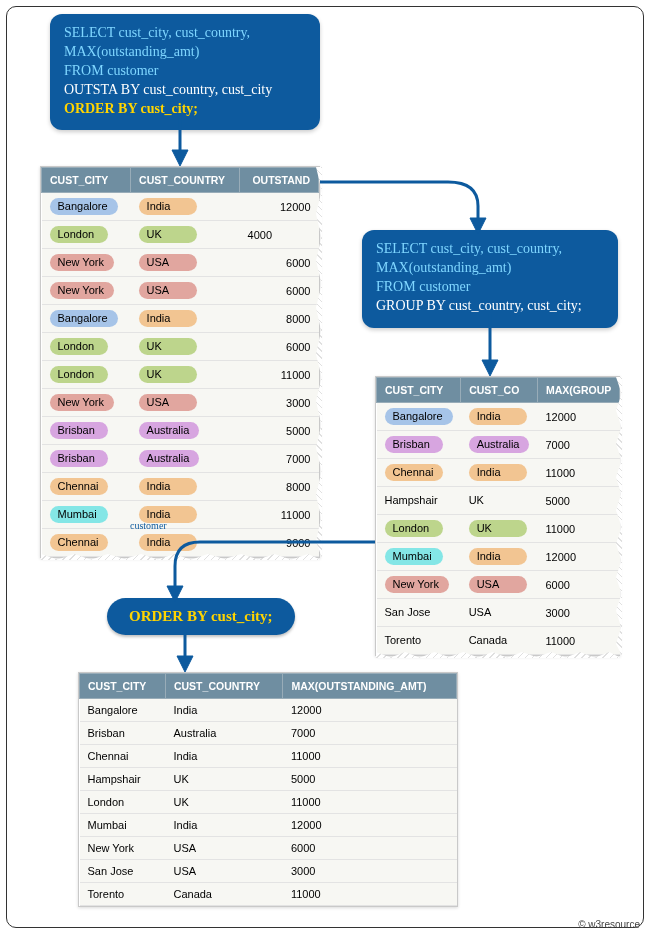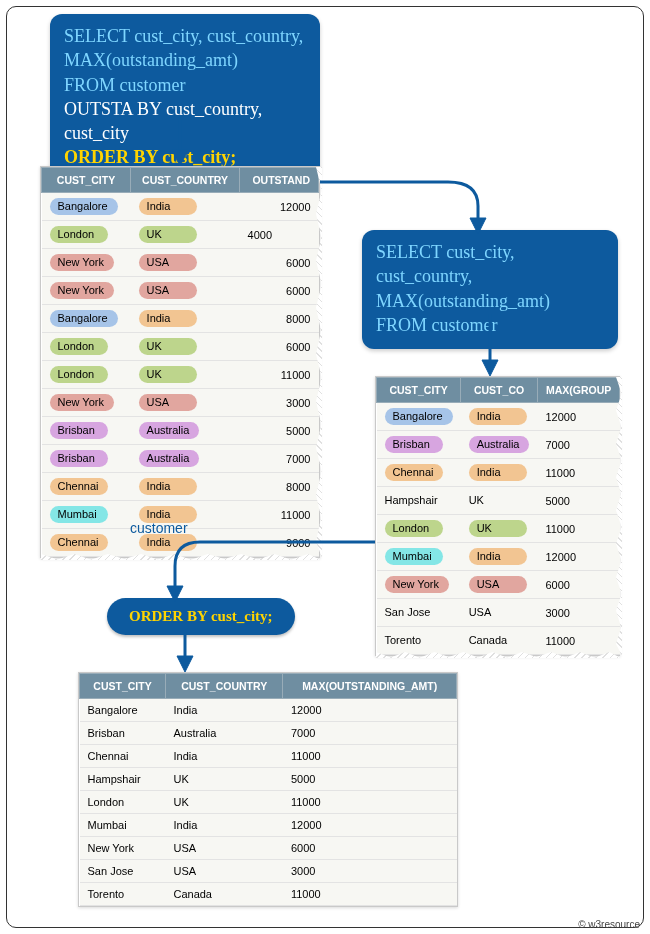--- a/index.html
+++ b/index.html
@@ -23,21 +23,21 @@
     border-radius: 10px;
   }
 
   .sql-box {
     position: absolute;
     background: #0d5a9e;
     border-radius: 12px;
     padding: 10px 14px 12px 14px;
     color: #fff;
     font-family: Georgia, "Times New Roman", serif;
-    font-size: 18px;
+    font-size: 14px;
     line-height: 1.35;
     box-shadow: 0 2px 4px rgba(0,0,0,0.2);
   }
   .sql-blue { color: #7fd6ff; }
   .sql-white { color: #fff; }
   .sql-yellow { color: #ffd400; }
 
   .sql-pill {
     position: absolute;
     background: #0d5a9e;
@@ -54,21 +54,21 @@
     position: absolute;
     border: 1px solid #c9c9c9;
     background: #fff;
     font-size: 11px;
     box-shadow: 0 1px 3px rgba(0,0,0,0.15);
   }
   .tbl table { border-collapse: collapse; width: 100%; }
   .tbl th {
     background: #6f8ea1;
     color: #fff;
-    text-align: center;
+    text-align: left;
     padding: 6px 8px;
     font-size: 10.5px;
     font-weight: bold;
     border: 1px solid #98acb8;
   }
   .tbl td {
     padding: 5px 8px;
     border-bottom: 1px solid #e3e3e3;
     background: #f7f7f3;
     white-space: nowrap;
@@ -105,23 +105,23 @@
     content: "";
     position: absolute;
     top: 0; bottom: 0; right: -3px;
     width: 6px;
     background: repeating-linear-gradient(45deg, #fff 0 4px, #e0e0e0 4px 5px);
     clip-path: polygon(0 0, 95% 6%, 0 12%, 90% 18%, 0 24%, 95% 30%, 0 36%, 85% 42%, 0 48%, 95% 54%, 0 60%, 90% 66%, 0 72%, 95% 78%, 0 84%, 85% 90%, 0 96%, 95% 100%, 100% 100%, 100% 0);
   }
 
   .caption {
     position: absolute;
-    font-family: Liberation Sans, sans-serif;
+    font-family: Liberation Serif, serif;
     color: #0d5a9e;
-    font-size: 14px;
+    font-size: 10px;
   }
   .arrow {
     position: absolute;
     stroke: #0d5a9e;
     fill: none;
   }
   .arrowhead { fill: #0d5a9e; }
 
   .credit {
     position: absolute;
@@ -142,20 +142,21 @@
   <div class="sql-blue">MAX(outstanding_amt)</div>
   <div class="sql-blue">FROM customer</div>
   <div class="sql-white">OUTSTA BY cust_country, cust_city</div>
   <div class="sql-yellow" style="font-weight:bold">ORDER BY cust_city;</div>
 </div>
 
 <div class="sql-box" style="top:230px; left:362px; width:256px;">
   <div class="sql-blue">SELECT cust_city, cust_country,</div>
   <div class="sql-blue">MAX(outstanding_amt)</div>
   <div class="sql-blue">FROM customer</div>
+  <div class="sql-white">GROUP BY cust_country, cust_city;</div>
 </div>
 
 <div class="sql-pill" style="top:598px; left:107px;">
   <span>ORDER BY cust_city;</span>
 </div>
 
 <div id="tblA" class="tbl torn-bottom torn-right" style="top:166px; left:40px; width:280px;">
   <table>
       <thead>
         <tr>

